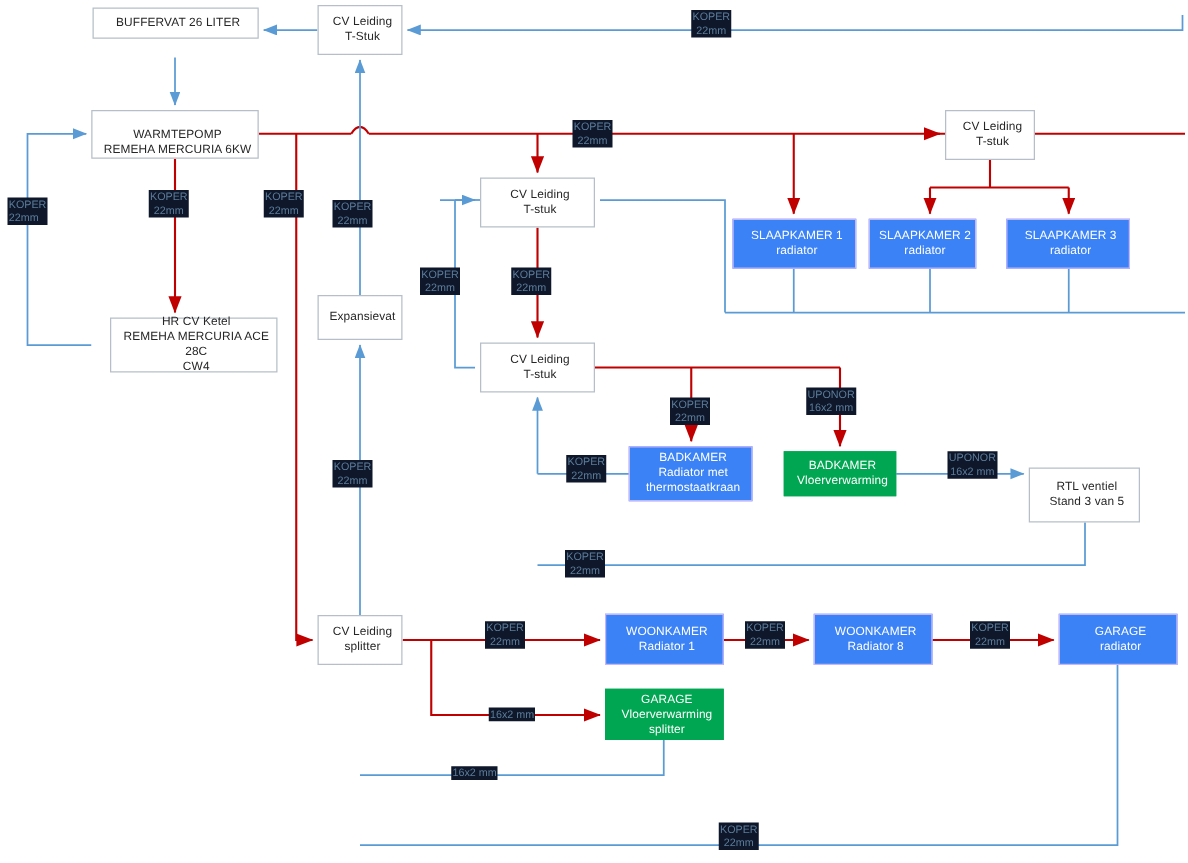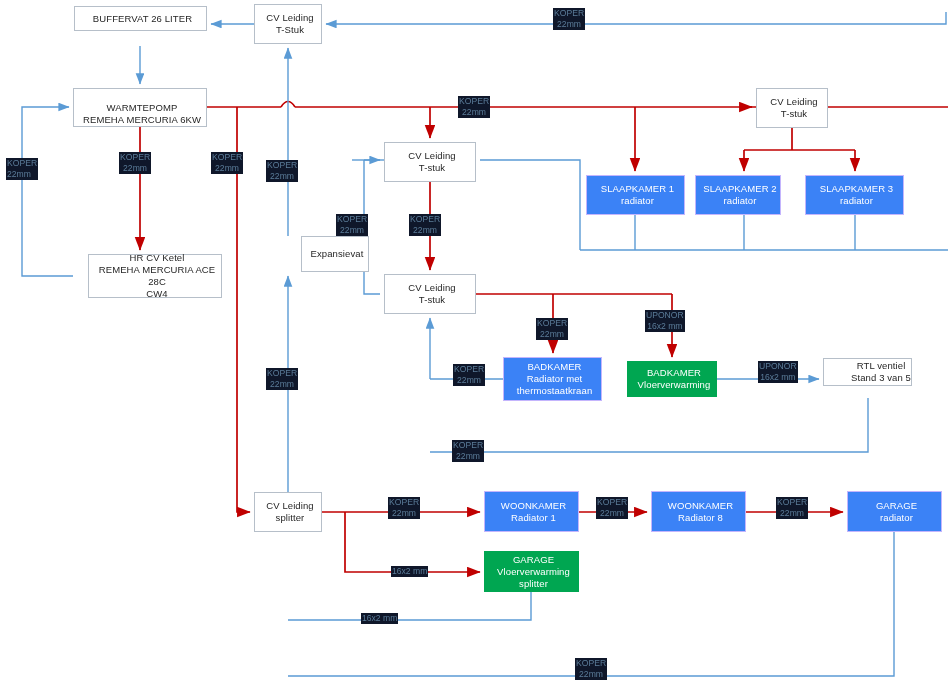--- a/index.html
+++ b/index.html
@@ -126,21 +126,21 @@
           <span>REMEHA MERCURIA 6KW</span>
         </div>
       </div>
       <div class="nodebox plain" style="left: 73px; top: 254px; width: 134px; height: 44px; margin-left: 15px;">
         <div>
           <span>HR CV Ketel</span>
           <span>REMEHA MERCURIA ACE 28C</span>
           <span>CW4</span>
         </div>
       </div>
-      <div class="nodebox plain" style="left: 254px; top: 236px; width: 68px; height: 36px; margin-left: 47px;">
+      <div class="nodebox plain" style="left: 254px; top: 236px; width: 68px; height: 36px;">
         <div>
           <span>Expansievat</span>
         </div>
       </div>
       <div class="nodebox plain" style="left: 756px; top: 88px; width: 72px; height: 40px;">
         <div>
           <span>CV Leiding</span>
           <span>T-stuk</span>
         </div>
       </div>
@@ -180,21 +180,21 @@
           <span>Radiator met</span>
           <span>thermostaatkraan</span>
         </div>
       </div>
       <div class="nodebox green" style="left: 627px; top: 361px; width: 90px; height: 36px;">
         <div>
           <span>BADKAMER</span>
           <span>Vloerverwarming</span>
         </div>
       </div>
-      <div class="nodebox plain" style="left: 823px; top: 358px; width: 89px; height: 28px; justify-content: flex-end;">
+      <div class="nodebox plain" style="left: 823px; top: 374px; width: 89px; height: 44px;">
         <div>
           <span>RTL ventiel</span>
           <span>Stand 3 van 5</span>
         </div>
       </div>
       <div class="nodebox plain" style="left: 254px; top: 492px; width: 68px; height: 40px;">
         <div>
           <span>CV Leiding</span>
           <span>splitter</span>
         </div>

